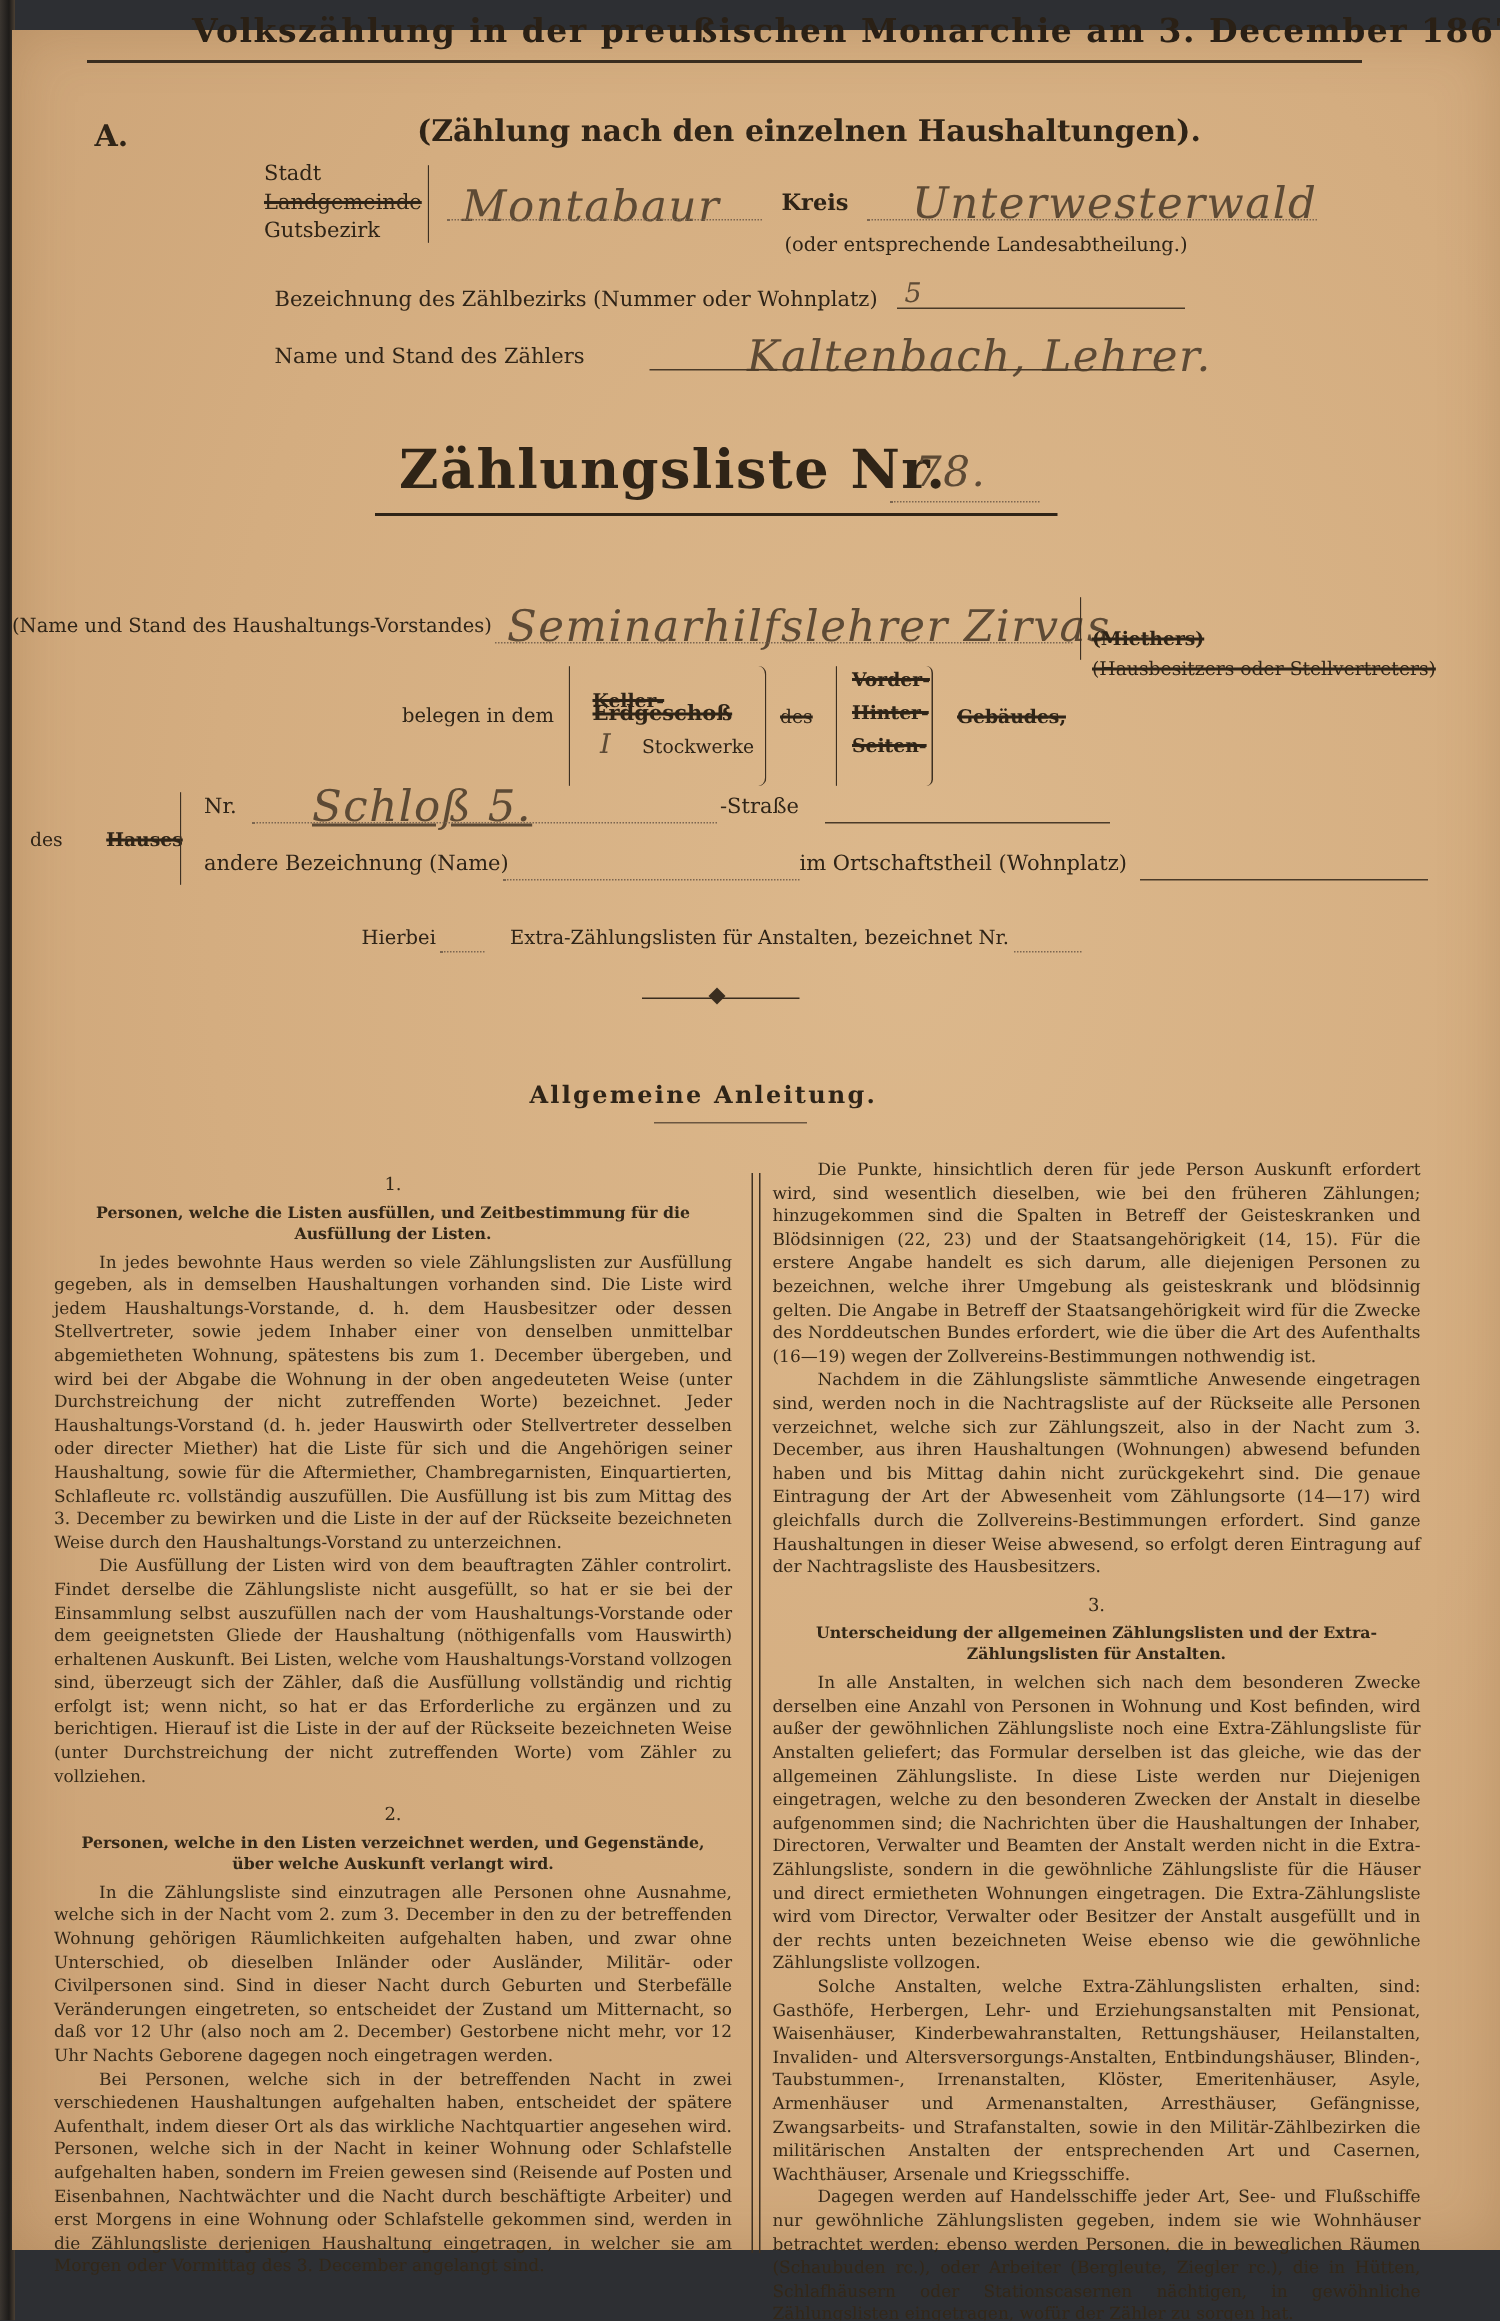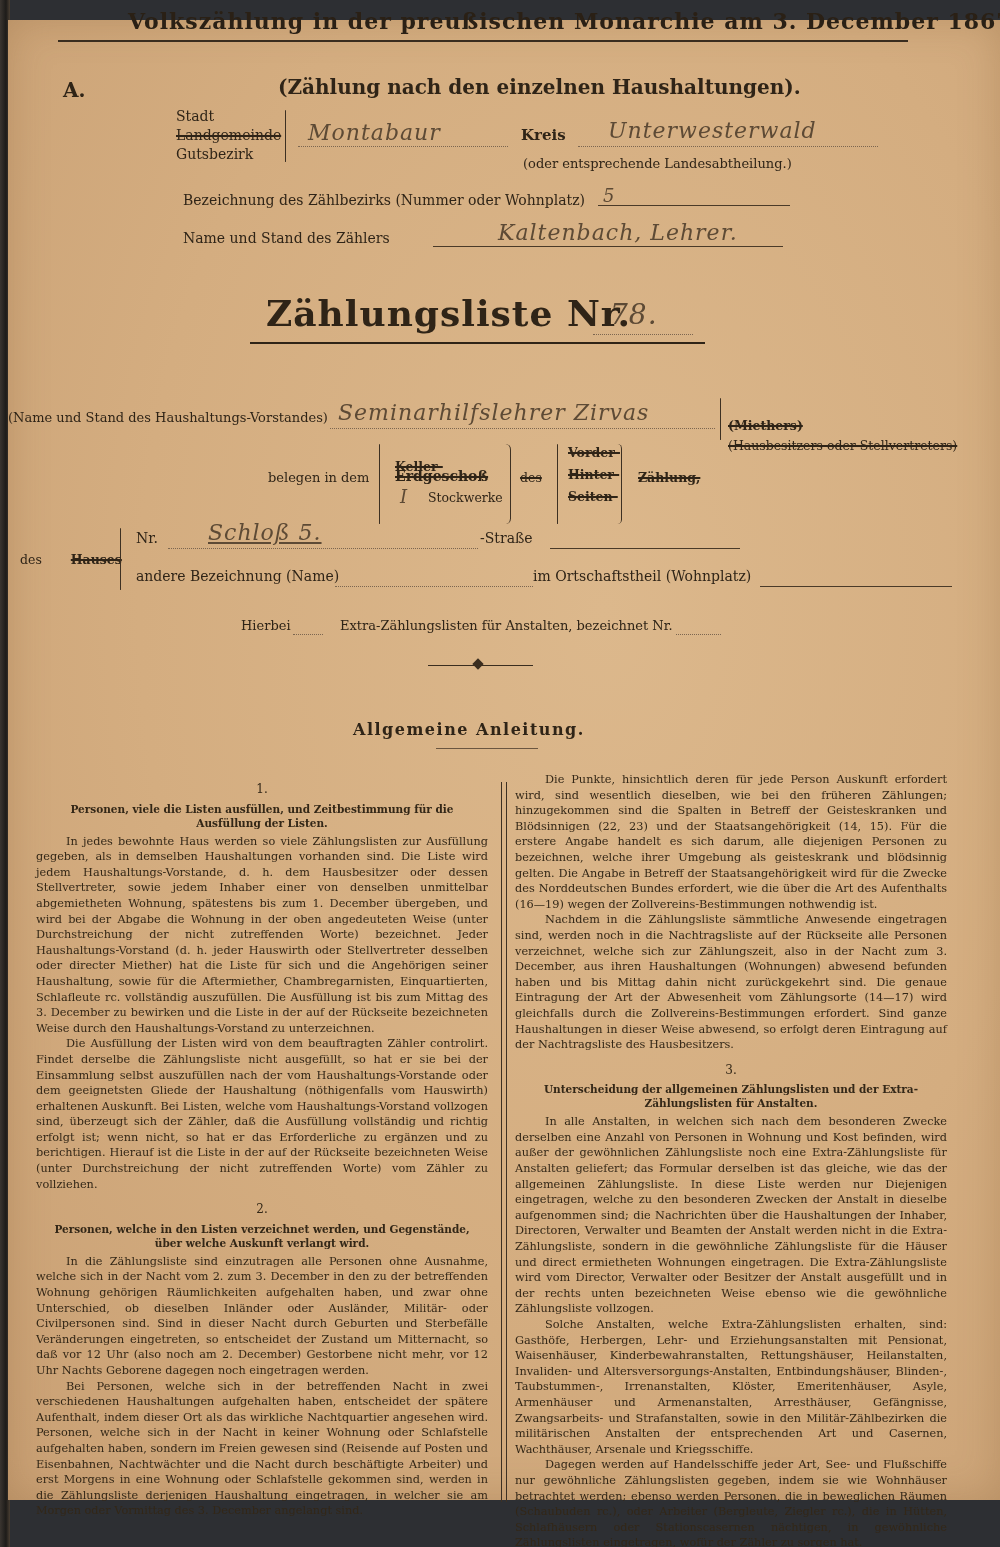--- a/index.html
+++ b/index.html
@@ -12,21 +12,21 @@
   .binding {
     position: absolute; left: 0; top: 0; width: 10px; height: 1547px;
     background: linear-gradient(90deg,#3a3530,#1d1b19 60%,#4a3f33);
   }
   .page {
     position: absolute; left: 8px; top: 20px; width: 992px; height: 1480px;
     background: radial-gradient(ellipse at 60% 40%, #dcb88c 0%, #d4ad80 55%, #c9a074 100%);
     box-shadow: inset 0 0 40px rgba(120,80,40,0.25);
   }
   .abs { position: absolute; white-space: nowrap; }
-  .hand { font-family: "DejaVu Serif", serif; font-style: italic; color: #5d4a35; font-size: 22px; letter-spacing: 1px; }
+  .hand { font-family: "DejaVu Serif", serif; font-style: italic; color: #5d4a35; font-size: 29px; letter-spacing: 1px; }
   .rule { position: absolute; border-bottom: 1px dotted #7c6650; }
   .solid { position: absolute; border-bottom: 1px solid #4a3a28; }
   .strike { text-decoration: line-through; text-decoration-thickness: 2px; }
   .brace { position: absolute; border-left: 1.5px solid #3d3022; border-radius: 6px; }
   .brace-r { position: absolute; border-right: 1.5px solid #3d3022; border-radius: 6px; }
   .col { position: absolute; font-size: 11.3px; line-height: 15.6px; text-align: justify; color: #332717; }
   .col p { margin: 0; text-indent: 30px; }
   .col .secnum { text-align: center; font-size: 12px; margin: 10px 0 4px; text-indent: 0; }
   .col .sechead { text-align: center; font-weight: bold; font-size: 10.5px; line-height: 14px; margin: 0 10px 4px; text-indent: 0; }
   .divider { position: absolute; left: 493px; top: 762px; width: 4px; height: 720px; border-left: 1.5px solid #3d3022; border-right: 1.5px solid #3d3022; }
@@ -83,21 +83,21 @@
   <div class="abs strike" style="left:387px; top:448px; font-size:14px; font-weight:bold;">Erdgeschoß</div>
   <div class="abs hand" style="left:392px; top:466px; font-size:18px;">I</div>
   <div class="abs" style="left:420px; top:470px; font-size:12.5px;">Stockwerke</div>
   <div class="brace-r" style="left:492px; top:424px; width:10px; height:80px;"></div>
   <div class="abs strike" style="left:512px; top:450px; font-size:12.5px;">des</div>
   <div class="brace" style="left:549px; top:424px; height:80px;"></div>
   <div class="abs strike" style="left:560px; top:425px; font-size:12.5px; font-weight:bold;">Vorder-</div>
   <div class="abs strike" style="left:560px; top:447px; font-size:12.5px; font-weight:bold;">Hinter-</div>
   <div class="abs strike" style="left:560px; top:469px; font-size:12.5px; font-weight:bold;">Seiten-</div>
   <div class="brace-r" style="left:605px; top:424px; width:8px; height:80px;"></div>
-  <div class="abs strike" style="left:630px; top:450px; font-size:12.5px; font-weight:bold;">Zählung,</div>
+  <div class="abs strike" style="left:630px; top:450px; font-size:12.5px; font-weight:bold;">Gebäudes,</div>
 
   <div class="abs" style="left:12px; top:532px; font-size:12.5px;">
     <span>des</span>
     <span class="strike" style="font-weight:bold;margin-left:25px;">Hauses</span>
   </div>
   <div class="brace" style="left:112px; top:508px; height:62px;"></div>
   <div class="abs" style="left:128px; top:510px; font-size:14px;">Nr.</div>
   <div class="abs hand" style="left:200px; top:500px;text-decoration:underline;">Schloß 5.</div>
   <div class="rule" style="left:160px; top:528px; width:310px;"></div>
   <div class="abs" style="left:472px; top:510px; font-size:14px;">-Straße</div>
@@ -115,21 +115,21 @@
   <div class="solid" style="left:420px; top:645px; width:105px; border-bottom:1.5px solid #3a2d1f;"></div>
   <div class="abs" style="left:466px; top:640px; width:8px; height:8px; background:#3a2d1f; transform:rotate(45deg);"></div>
 
   <div class="abs" style="left:345px; top:700px; font-size:16px; font-weight:bold; letter-spacing:1.5px;">Allgemeine Anleitung.</div>
   <div class="solid" style="left:428px; top:728px; width:102px; border-bottom:1px solid #6b5640;"></div>
 
   <div class="divider"></div>
 
   <div class="col" id="col-left" style="left:28px; top:752px; width:452px;">
       <div class="secnum">1.</div>
-      <div class="sechead">Personen, viele die Listen ausfüllen, und Zeitbestimmung für die Ausfüllung der Listen.</div>
+      <div class="sechead">Personen, welche die Listen ausfüllen, und Zeitbestimmung für die Ausfüllung der Listen.</div>
       <p class="">In jedes bewohnte Haus werden so viele Zählungslisten zur Ausfüllung gegeben, als in demselben Haushaltungen vorhanden sind. Die Liste wird jedem Haushaltungs-Vorstande, d. h. dem Hausbesitzer oder dessen Stellvertreter, sowie jedem Inhaber einer von denselben unmittelbar abgemietheten Wohnung, spätestens bis zum 1. December übergeben, und wird bei der Abgabe die Wohnung in der oben angedeuteten Weise (unter Durchstreichung der nicht zutreffenden Worte) bezeichnet. Jeder Haushaltungs-Vorstand (d. h. jeder Hauswirth oder Stellvertreter desselben oder directer Miether) hat die Liste für sich und die Angehörigen seiner Haushaltung, sowie für die Aftermiether, Chambregarnisten, Einquartierten, Schlafleute rc. vollständig auszufüllen. Die Ausfüllung ist bis zum Mittag des 3. December zu bewirken und die Liste in der auf der Rückseite bezeichneten Weise durch den Haushaltungs-Vorstand zu unterzeichnen.</p>
       <p class="">Die Ausfüllung der Listen wird von dem beauftragten Zähler controlirt. Findet derselbe die Zählungsliste nicht ausgefüllt, so hat er sie bei der Einsammlung selbst auszufüllen nach der vom Haushaltungs-Vorstande oder dem geeignetsten Gliede der Haushaltung (nöthigenfalls vom Hauswirth) erhaltenen Auskunft. Bei Listen, welche vom Haushaltungs-Vorstand vollzogen sind, überzeugt sich der Zähler, daß die Ausfüllung vollständig und richtig erfolgt ist; wenn nicht, so hat er das Erforderliche zu ergänzen und zu berichtigen. Hierauf ist die Liste in der auf der Rückseite bezeichneten Weise (unter Durchstreichung der nicht zutreffenden Worte) vom Zähler zu vollziehen.</p>
       <div class="secnum">2.</div>
       <div class="sechead">Personen, welche in den Listen verzeichnet werden, und Gegenstände, über welche Auskunft verlangt wird.</div>
       <p class="">In die Zählungsliste sind einzutragen alle Personen ohne Ausnahme, welche sich in der Nacht vom 2. zum 3. December in den zu der betreffenden Wohnung gehörigen Räumlichkeiten aufgehalten haben, und zwar ohne Unterschied, ob dieselben Inländer oder Ausländer, Militär- oder Civilpersonen sind. Sind in dieser Nacht durch Geburten und Sterbefälle Veränderungen eingetreten, so entscheidet der Zustand um Mitternacht, so daß vor 12 Uhr (also noch am 2. December) Gestorbene nicht mehr, vor 12 Uhr Nachts Geborene dagegen noch eingetragen werden.</p>
       <p class="">Bei Personen, welche sich in der betreffenden Nacht in zwei verschiedenen Haushaltungen aufgehalten haben, entscheidet der spätere Aufenthalt, indem dieser Ort als das wirkliche Nachtquartier angesehen wird. Personen, welche sich in der Nacht in keiner Wohnung oder Schlafstelle aufgehalten haben, sondern im Freien gewesen sind (Reisende auf Posten und Eisenbahnen, Nachtwächter und die Nacht durch beschäftigte Arbeiter) und erst Morgens in eine Wohnung oder Schlafstelle gekommen sind, werden in die Zählungsliste derjenigen Haushaltung eingetragen, in welcher sie am Morgen oder Vormittag des 3. December angelangt sind.</p>
     </div>
   <div class="col" id="col-right" style="left:507px; top:752px; width:432px;">
       <p class="">Die Punkte, hinsichtlich deren für jede Person Auskunft erfordert wird, sind wesentlich dieselben, wie bei den früheren Zählungen; hinzugekommen sind die Spalten in Betreff der Geisteskranken und Blödsinnigen (22, 23) und der Staatsangehörigkeit (14, 15). Für die erstere Angabe handelt es sich darum, alle diejenigen Personen zu bezeichnen, welche ihrer Umgebung als geisteskrank und blödsinnig gelten. Die Angabe in Betreff der Staatsangehörigkeit wird für die Zwecke des Norddeutschen Bundes erfordert, wie die über die Art des Aufenthalts (16—19) wegen der Zollvereins-Bestimmungen nothwendig ist.</p>
       <p class="">Nachdem in die Zählungsliste sämmtliche Anwesende eingetragen sind, werden noch in die Nachtragsliste auf der Rückseite alle Personen verzeichnet, welche sich zur Zählungszeit, also in der Nacht zum 3. December, aus ihren Haushaltungen (Wohnungen) abwesend befunden haben und bis Mittag dahin nicht zurückgekehrt sind. Die genaue Eintragung der Art der Abwesenheit vom Zählungsorte (14—17) wird gleichfalls durch die Zollvereins-Bestimmungen erfordert. Sind ganze Haushaltungen in dieser Weise abwesend, so erfolgt deren Eintragung auf der Nachtragsliste des Hausbesitzers.</p>

